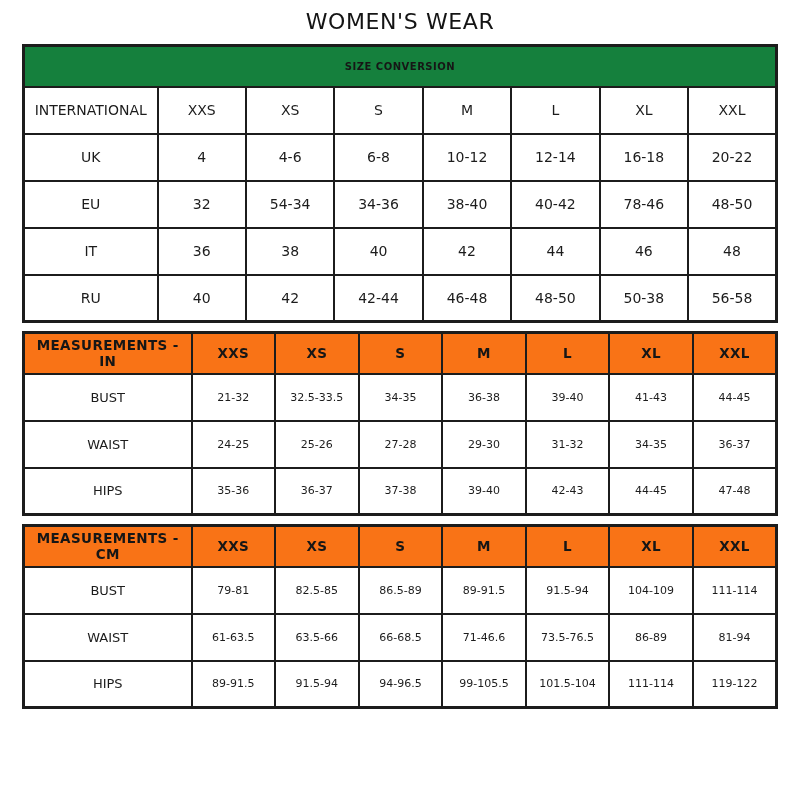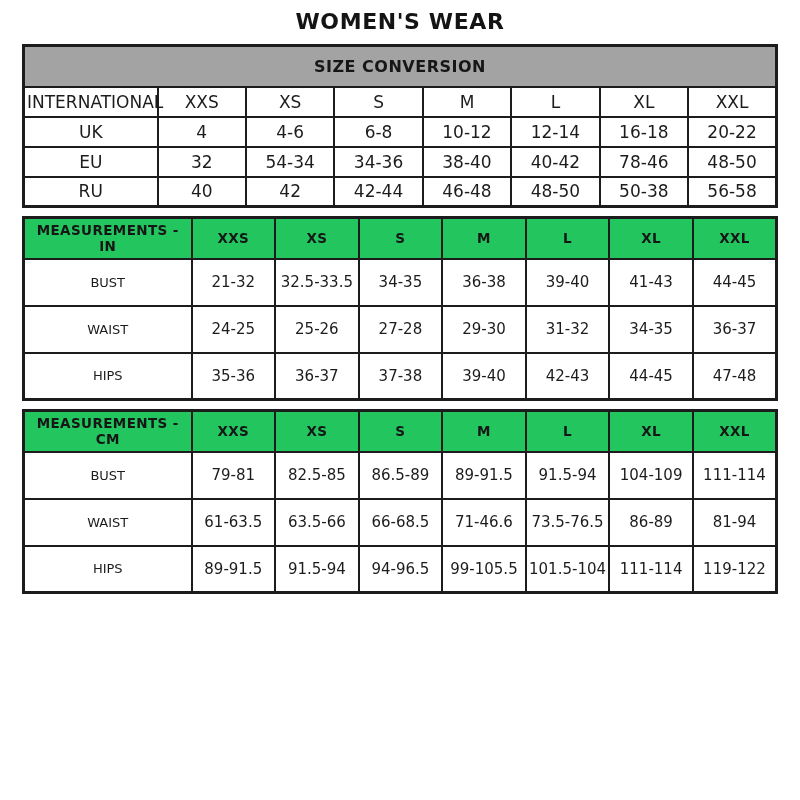--- a/index.html
+++ b/index.html
@@ -8,61 +8,61 @@
     width: 800px; height: 800px;
     background: #ffffff;
     font-family: "DejaVu Sans", sans-serif;
     color: #1c1c1c;
     overflow: hidden;
   }
   .page-title {
     margin: 9px 0 0;
     text-align: center;
     font-size: 22px;
-    font-weight: 700;
+    font-weight: 400;
     letter-spacing: 0.6px;
     color: #141414;
   }
   table {
     width: 756px;
     margin: 10px auto 0;
     border-collapse: collapse;
     table-layout: fixed;
     border: 3px solid #1c1c1c;
   }
   table.m-table { margin-top: 8px; }
   th, td {
     border: 2px solid #1c1c1c;
     text-align: center;
     vertical-align: middle;
     padding: 0 2px;
     font-weight: 400;
     color: #1c1c1c;
   }
   .banner {
-    background: #a3a3a3;
+    background: #15803d;
     height: 41px;
-    font-size: 16px;
+    font-size: 10px;
     font-weight: 700;
     letter-spacing: 0.5px;
     color: #161616;
   }
   #size-table td, #size-table tbody th {
-    height: 30px;
-    font-size: 17px;
+    height: 47px;
+    font-size: 14px;
   }
   .m-table .hdr th {
-    background: #22c55e;
+    background: #f97316;
     height: 41px;
     font-size: 13.5px;
     font-weight: 700;
     letter-spacing: 0.4px;
     color: #161616;
   }
-  .m-table td { height: 47px; font-size: 15px; }
+  .m-table td { height: 47px; font-size: 11px; }
   .m-table tbody th { height: 47px; font-size: 13px; font-weight: 400; }
 </style>
 </head>
 <body>
 
 <h1 class="page-title">WOMEN'S WEAR</h1>
 
 <table id="size-table">
   <colgroup>
     <col style="width:134px">
@@ -102,20 +102,30 @@
       </tr>
       <tr>
         <th>EU</th>
         <td>32</td>
         <td>54-34</td>
         <td>34-36</td>
         <td>38-40</td>
         <td>40-42</td>
         <td>78-46</td>
         <td>48-50</td>
+      </tr>
+      <tr>
+        <th>IT</th>
+        <td>36</td>
+        <td>38</td>
+        <td>40</td>
+        <td>42</td>
+        <td>44</td>
+        <td>46</td>
+        <td>48</td>
       </tr>
       <tr>
         <th>RU</th>
         <td>40</td>
         <td>42</td>
         <td>42-44</td>
         <td>46-48</td>
         <td>48-50</td>
         <td>50-38</td>
         <td>56-58</td>

